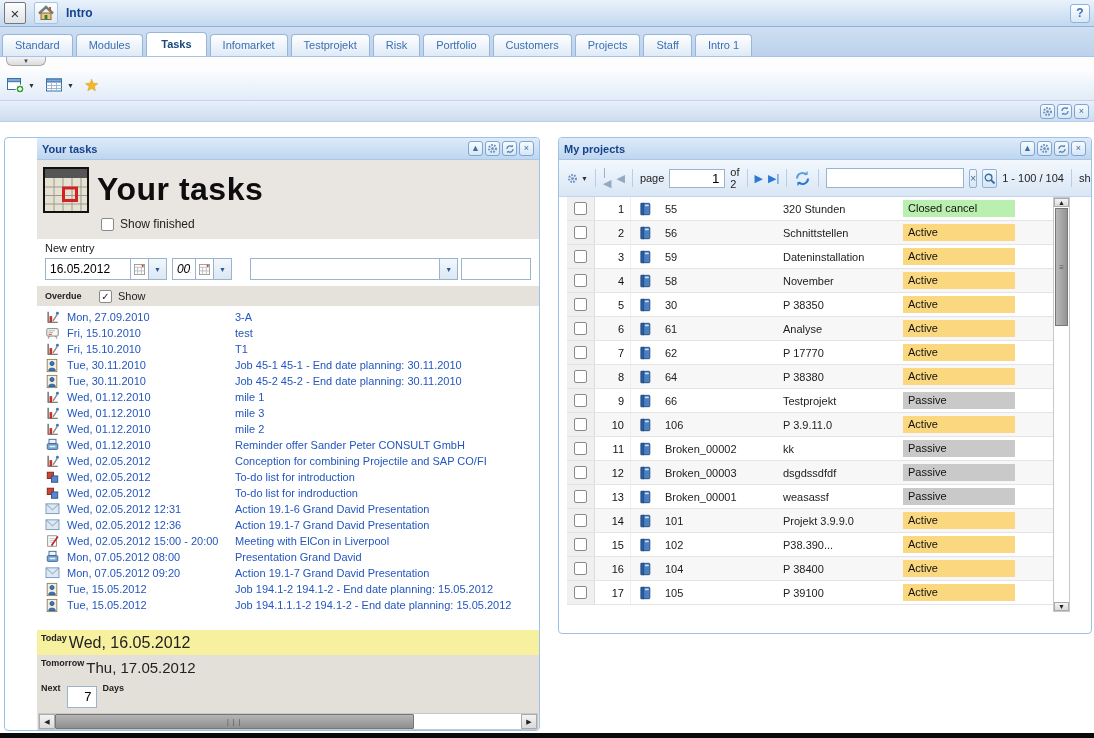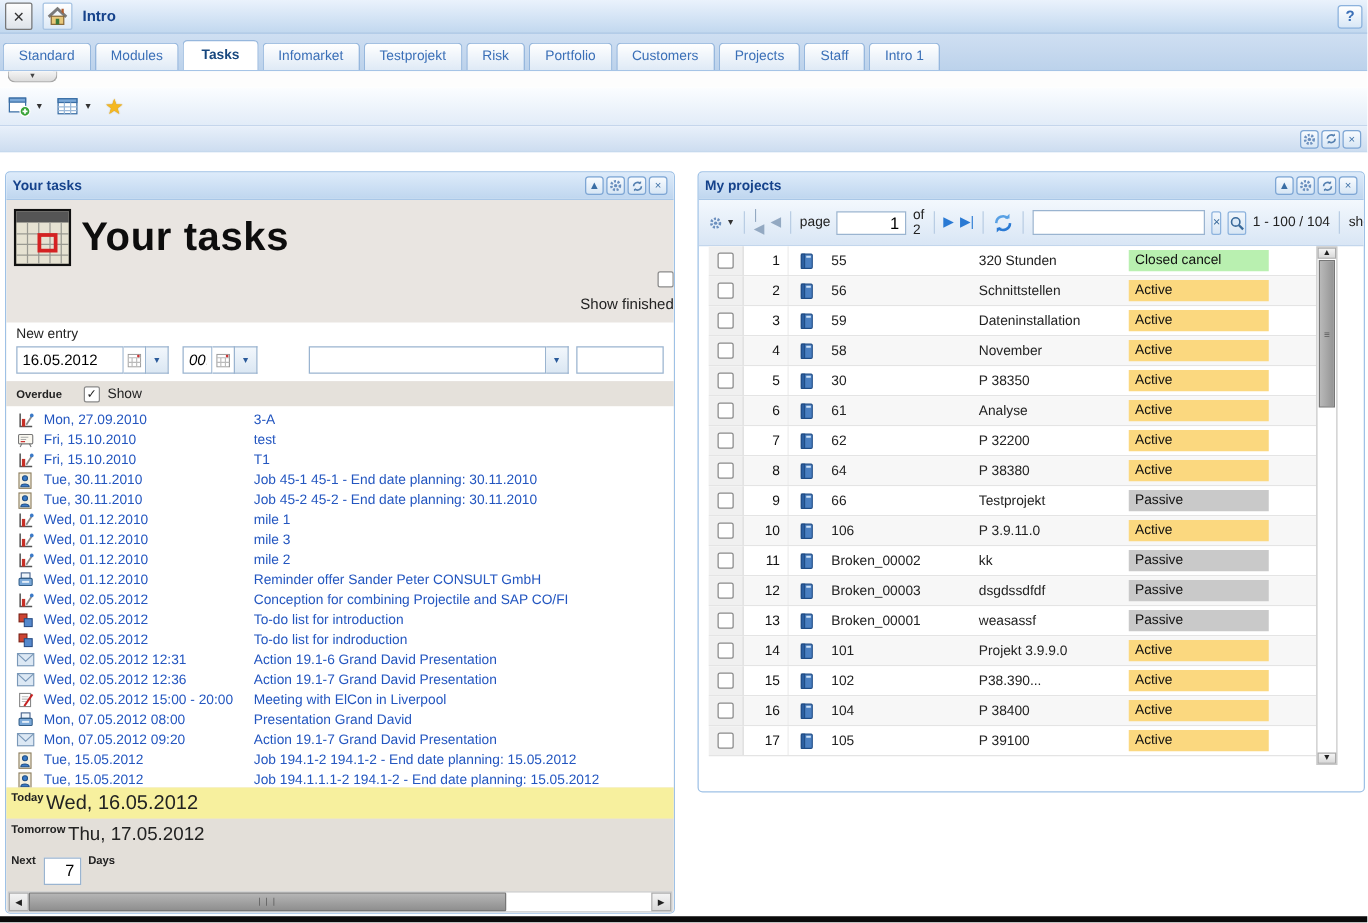--- a/index.html
+++ b/index.html
@@ -50,25 +50,25 @@
 
   
   .workspace { position:relative; height:616px; background:#fff; }
   .panel { position:absolute; border:1px solid #9ec1e6; border-radius:4px; background:#fff; overflow:hidden; }
   .panel-head { height:22px; background:linear-gradient(#ddebfa,#bfd6ef); border-bottom:1px solid #a9c7e7;
     display:flex; align-items:center; padding:0 5px; }
   .panel-title { font-weight:bold; color:#15428b; }
   .panel-btns { margin-left:auto; display:flex; gap:2px; }
 
   
-  .tasks-panel { left:4px; top:15px; width:536px; height:594px; }
+  .tasks-panel { left:4px; top:15px; width:536px; height:594px;padding-left:32px; }
   .tasks-body { height:571px; background:#e9e5e1; display:flex; flex-direction:column; }
   .bigtitle-row { display:flex; align-items:flex-start; padding:7px 0 0 6px; }
   .bigtitle { font-size:32px; font-weight:bold; color:#0d0d0d; line-height:44px; letter-spacing:0.5px; }
-  .showfinished { display:flex; align-items:flex-end; gap:6px; margin:4px 0 8px 64px; font-size:12px;flex-direction:column; }
+  .showfinished { display:flex; align-items:flex-end; gap:6px; margin:4px 0 8px 64px; font-size:12px; }
   .cb { width:13px; height:13px; border:1px solid #8a8a8a; border-radius:2px; background:#fff;
     display:inline-flex; align-items:center; justify-content:center; font-size:10px; color:#222; cursor:pointer; flex:none; }
   .newentry { background:#fff; padding:3px 8px 6px; }
   .newentry-label { margin-bottom:4px; }
   .fieldrow { display:flex; align-items:center; }
   .combo { display:flex; align-items:stretch; height:22px; }
   .combo input, .combo .sel { border:1px solid #9ab4d0; background:#fff; height:22px; padding:0 4px;
     font-family:inherit; font-size:12px; }
   .date-in { width:86px; }
   .time-in { width:24px;font-style:italic; }
@@ -777,21 +777,21 @@
                 <span class="c col-ic" style="justify-content: center;">
                   <span>
                     <svg width="14" height="16" viewBox="0 0 16 16">
                       <rect x="3.5" y="1.5" width="10" height="13" rx="1" fill="#4a7fc1" stroke="#1f4c86"></rect>
                       <rect x="3.5" y="1.5" width="3" height="13" fill="#2c5fa0" stroke="#1f4c86"></rect>
                       <rect x="8" y="3" width="4.2" height="1.8" fill="#cfe2f6"></rect>
                     </svg>
                   </span>
                 </span>
                 <span class="c col-num">62</span>
-                <span class="c col-desc">P 32200</span>
+                <span class="c col-desc">P 17770</span>
                 <span class="c col-status" style="padding: 0px 2px;">
                   <span class="badge active">Active</span>
                 </span>
                 <span class="c col-x"></span>
               </div>
               <div class="prow">
                 <span class="c col-cb">
                   <span class="cb"></span>
                 </span>
                 <span class="c col-n" style="justify-content: flex-end;">8</span>

